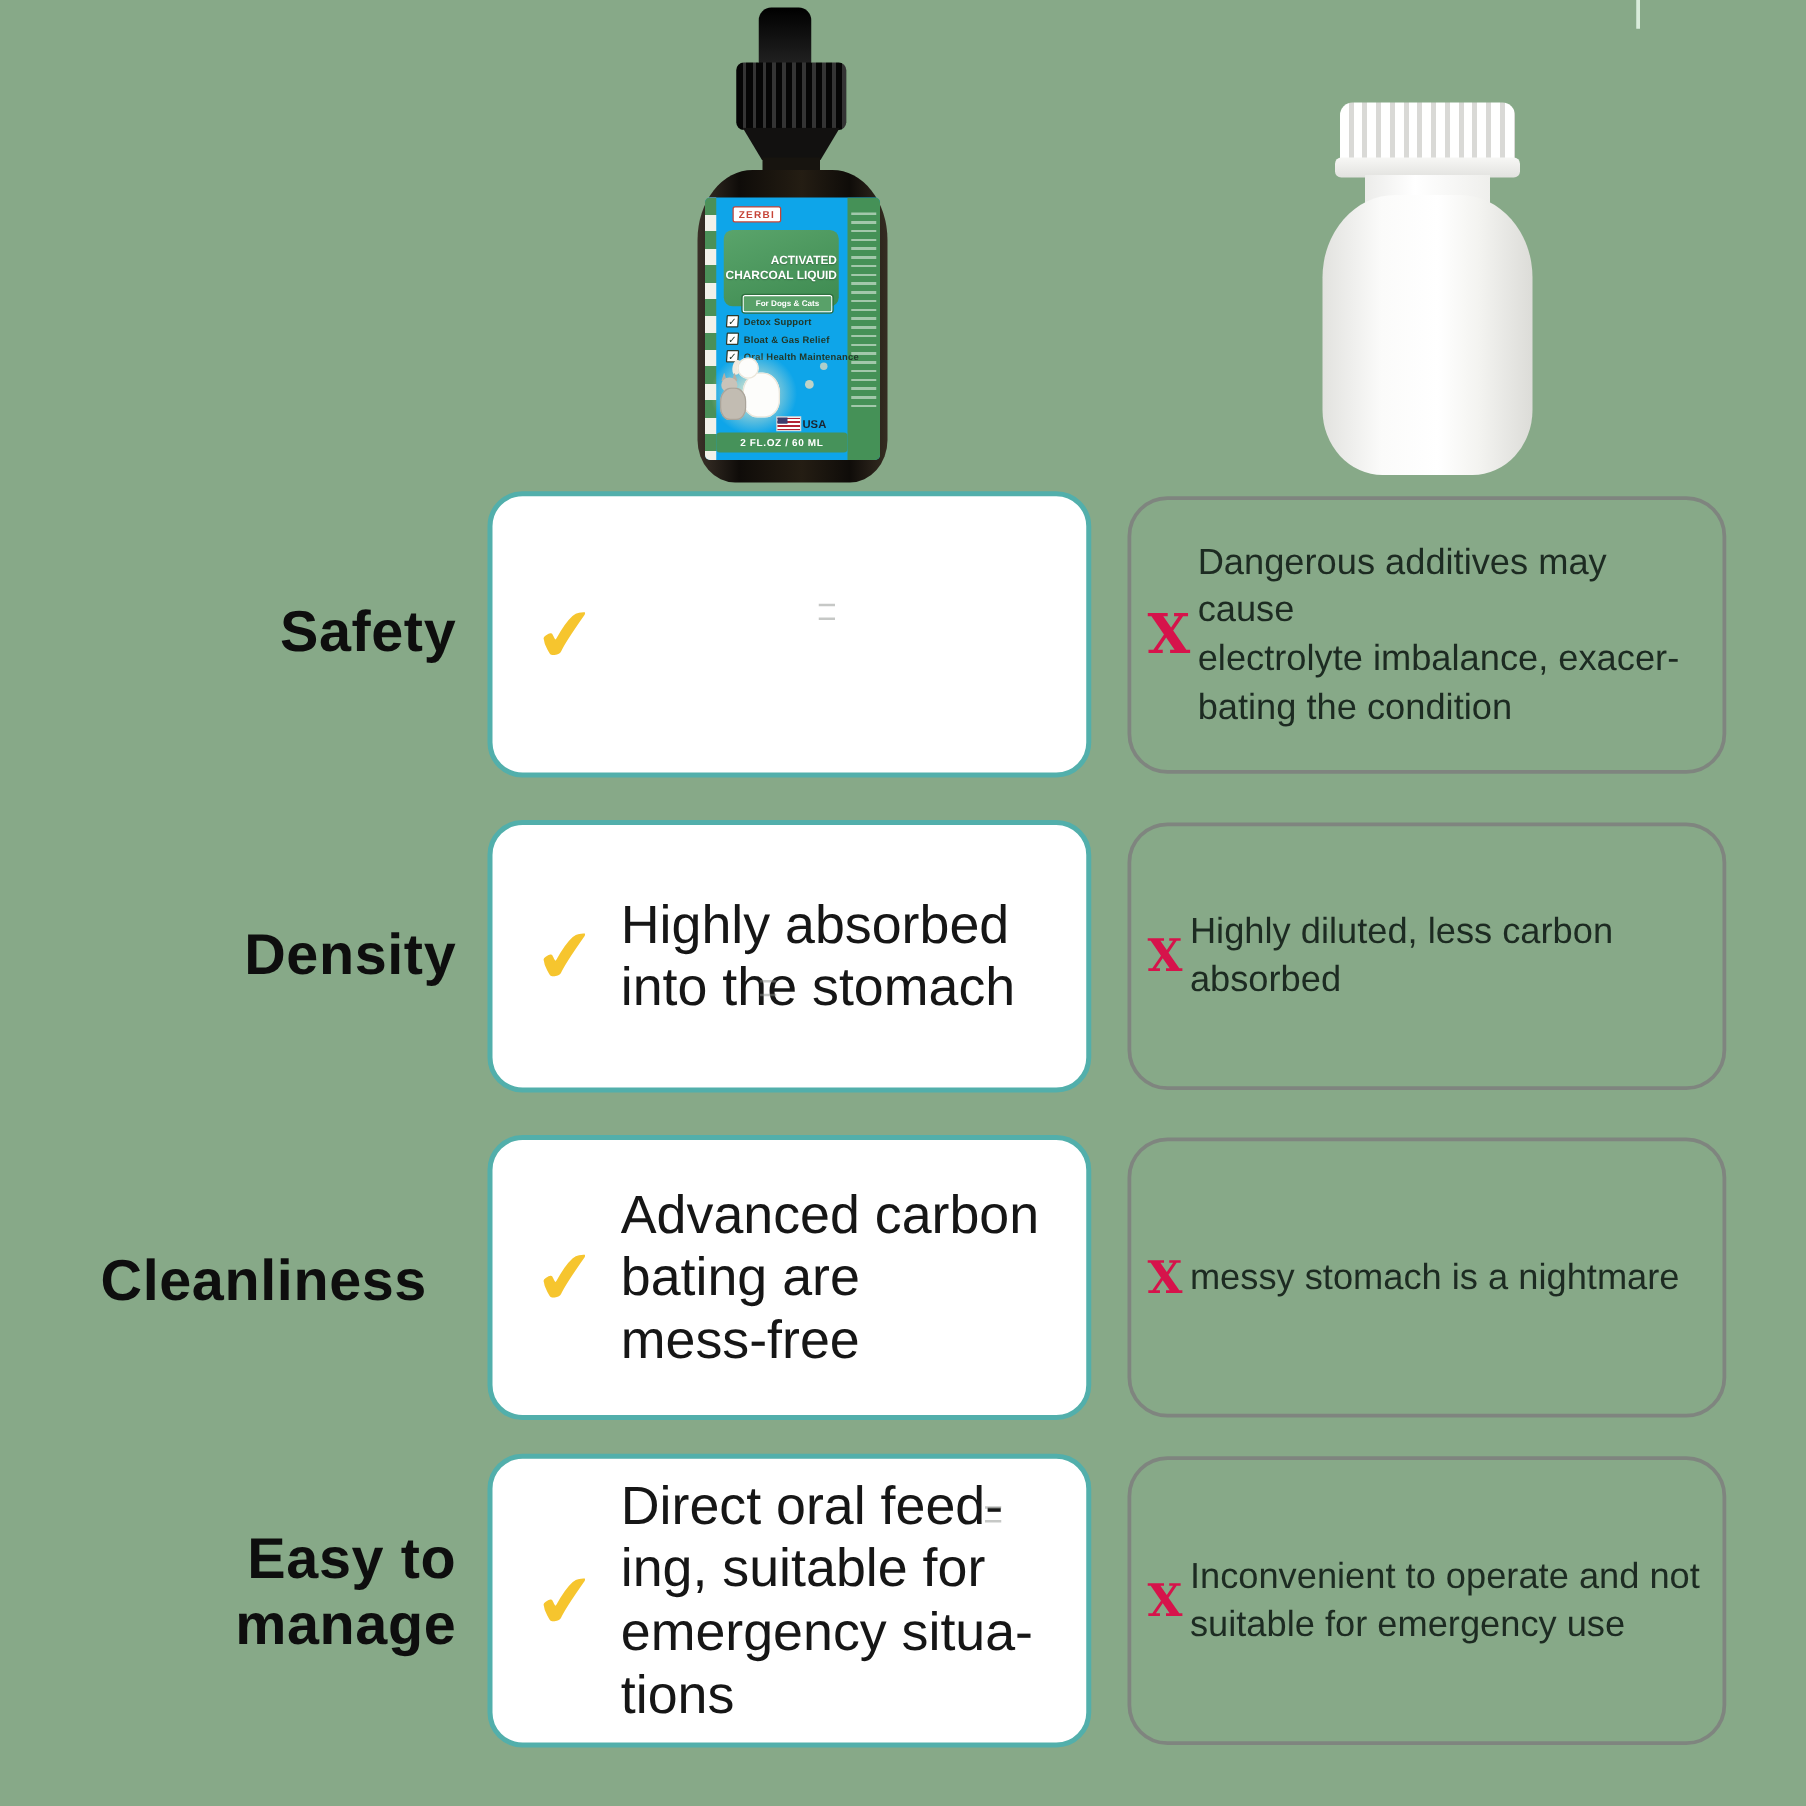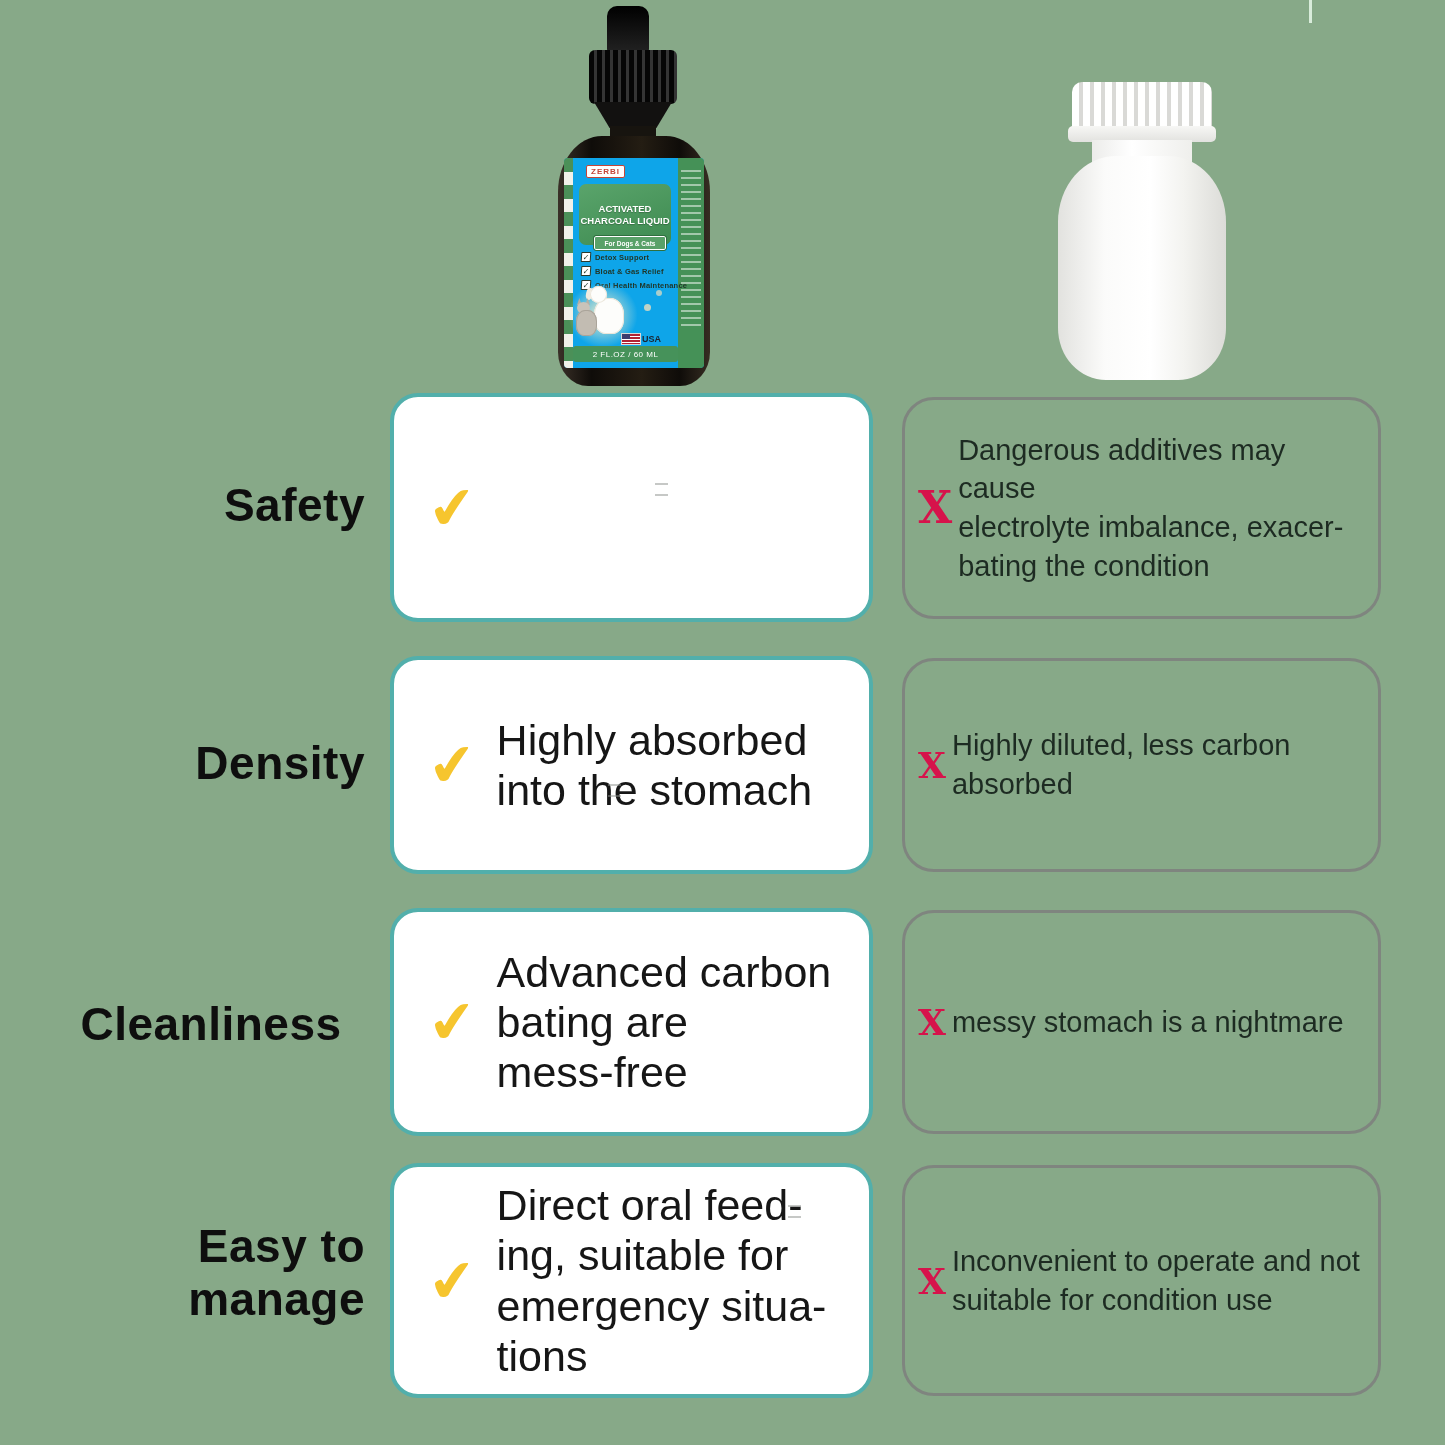--- a/index.html
+++ b/index.html
@@ -62,21 +62,21 @@
   .charcoal .label{position:absolute;left:6px;top:152px;width:140px;height:210px;background:#0ea5e9;border-radius:4px;overflow:hidden;}
   .charcoal .side-l{position:absolute;left:0;top:0;width:9px;height:100%;
     background:repeating-linear-gradient(180deg,#4b9058 0 14px,#f1f1e9 14px 27px);}
   .charcoal .side-r{position:absolute;right:0;top:0;width:26px;height:100%;background:#459157;}
   .charcoal .side-r .lines{position:absolute;left:3px;right:3px;top:12px;height:160px;
     background:repeating-linear-gradient(180deg,rgba(255,255,255,.5) 0 2px,rgba(255,255,255,0) 2px 7px);}
   .charcoal .brand{position:absolute;left:22px;top:7px;border:1px solid #c64538;color:#c64538;background:#fff;
     font-size:8px;font-weight:bold;letter-spacing:1px;padding:1px 4px;border-radius:2px;}
   .charcoal .titlebox{position:absolute;left:15px;top:26px;width:92px;height:61px;border-radius:7px;
     background:linear-gradient(160deg,#5aa46b,#3d8a50);display:flex;align-items:center;justify-content:center;
-    color:#fff;font-weight:bold;font-size:9.5px;line-height:12px;text-align:center;white-space:pre-line;
+    color:#fff;font-weight:bold;font-size:9.5px;line-height:12px;text-align:right;white-space:pre-line;
     text-shadow:0 1px 1px rgba(0,0,0,.25);}
   .charcoal .tag{position:absolute;left:30px;top:78px;width:70px;height:12px;background:#59a169;
     border:1px solid #ffffff;outline:1px solid #2f6f3f;border-radius:2px;color:#fff;font-size:6.5px;
     font-weight:bold;display:flex;align-items:center;justify-content:center;}
   .charcoal .feat{position:absolute;left:17px;display:flex;align-items:center;gap:4px;}
   .charcoal .fbox{width:8px;height:8px;border:1px solid #2a3a2d;border-radius:1px;font-size:8px;line-height:7px;
     color:#20372a;display:flex;align-items:center;justify-content:center;transform:skewX(-4deg);background:#fff;}
   .charcoal .ftext{font-size:7.5px;font-weight:bold;color:#20372a;letter-spacing:.2px;}
   .charcoal .glow{position:absolute;left:4px;top:124px;width:70px;height:66px;
     background:radial-gradient(ellipse at center,#f9efc9 0%,rgba(249,239,201,0) 70%);}
@@ -91,21 +91,21 @@
   .charcoal .cat-ears{position:absolute;left:13px;top:140px;width:13px;height:7px;background:#b5afa4;
     clip-path:polygon(0 100%,18% 0,36% 100%,64% 100%,82% 0,100% 100%);}
   .charcoal .paw1{position:absolute;left:80px;top:146px;width:7px;height:7px;border-radius:50%;background:#ecdfbe;opacity:.8;}
   .charcoal .paw2{position:absolute;left:92px;top:132px;width:6px;height:6px;border-radius:50%;background:#ecdfbe;opacity:.7;}
   .charcoal .flagrow{position:absolute;left:58px;top:176px;display:flex;align-items:center;gap:2px;}
   .charcoal .flag{position:relative;width:18px;height:10px;
     background:repeating-linear-gradient(180deg,#b22234 0 1.5px,#fff 1.5px 3px);box-shadow:0 0 0 1px #d8d8d8;}
   .charcoal .canton{position:absolute;left:0;top:0;width:8px;height:5px;background:#3c3b6e;}
   .charcoal .usa{font-size:9px;font-weight:bold;color:#1b2430;}
   .charcoal .volume{position:absolute;left:9px;top:188px;width:105px;height:16px;background:#46925a;border-radius:3px;
-    color:#fff;font-size:8px;font-weight:normal;display:flex;align-items:center;justify-content:center;letter-spacing:.5px;}
+    color:#fff;font-size:8px;font-weight:bold;display:flex;align-items:center;justify-content:center;letter-spacing:.5px;}
 
   
   .pill{position:absolute;left:1058px;top:82px;width:168px;height:298px;}
   .pill .cap{position:absolute;left:14px;top:0;width:140px;height:52px;border-radius:10px 10px 6px 6px;
     background:repeating-linear-gradient(90deg,#ffffff 0 7px,#d9d9d6 7px 11px);}
   .pill .cap-lip{position:absolute;left:10px;top:44px;width:148px;height:16px;border-radius:5px;
     background:linear-gradient(180deg,#f7f7f5,#e2e2df);}
   .pill .neck{position:absolute;left:34px;top:58px;width:100px;height:24px;
     background:linear-gradient(90deg,#ececea,#ffffff 40%,#efefec);}
   .pill .body{position:absolute;left:0;top:74px;width:168px;height:224px;
@@ -215,20 +215,20 @@
   <div class="pro-box" style="top:1163px;height:235px;">
     <span class="check">✔</span>
     <div class="pro-text">Direct oral feed-
 ing, suitable for
 emergency situa-
 tions</div>
   </div>
   <div class="con-box" style="top:1165px;height:231px;">
     <span class="cross">X</span>
     <div class="con-text">Inconvenient to operate and not
-suitable for condition use</div>
+suitable for emergency use</div>
   </div>
 
   <div class="artifact" style="left:655px;top:483px;"></div>
   <div class="artifact" style="left:608px;top:784px;"></div>
   <div class="artifact" style="left:788px;top:1205px;"></div>
 
 </div>
 
 </body></html>

